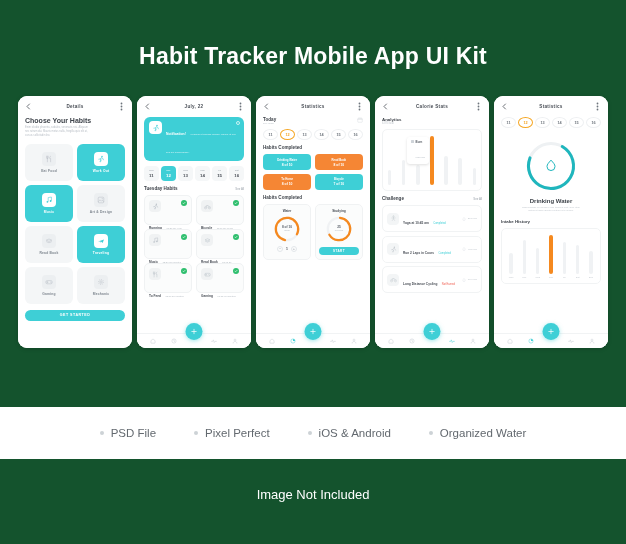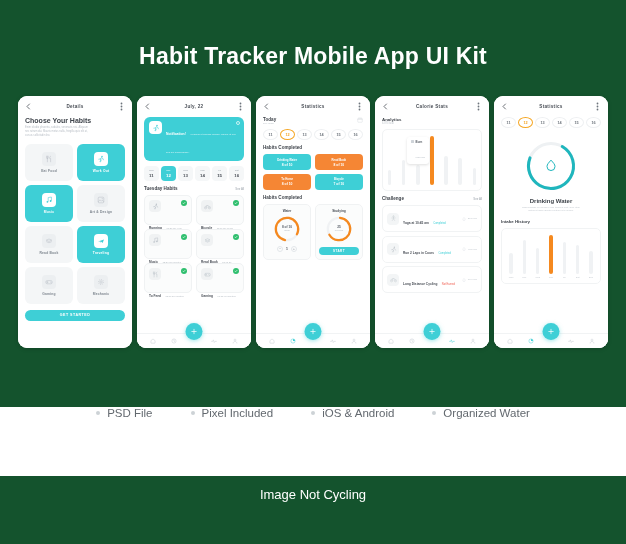--- a/index.html
+++ b/index.html
@@ -210,23 +210,23 @@
   .fab {
     position:absolute; bottom:8px; left:50%; transform:translateX(-50%);
     width:17px;height:17px;border-radius:50%;background:#3ecfd6;
     display:flex;align-items:center;justify-content:center;
     box-shadow:0 1px 4px rgba(62,207,214,.5);
     color:#fff;font-size:9px;line-height:1;font-weight:300;
   }
 
   
   .featurebar {
-    position:absolute; left:0; right:0; top:407px; height:69px;
+    position:absolute; left:0; right:0; top:407px; height:52px;
     background:#ffffff;
-    display:flex; align-items:flex-start; justify-content:center; gap:38px;
+    display:flex; align-items:center; justify-content:center; gap:38px;
   }
   .feat { display:flex;align-items:center;gap:7px; font-size:11.5px; color:#63696f;}
   .feat .fdot { width:4px;height:4px;border-radius:50%;background:#cdd2d6;}
 
   .notinc {
     position:absolute; left:0; right:0; top:487px;
     text-align:center; color:#ffffff; font-size:13px;
   }
   svg { display:block; }
 </style>
@@ -929,27 +929,27 @@
 
   </div>
 
   <div class="featurebar">
     <span class="feat">
       <span class="fdot"></span>
       <span>PSD File</span>
     </span>
     <span class="feat">
       <span class="fdot"></span>
-      <span>Pixel Included</span>
+      <span>Pixel Perfect</span>
     </span>
     <span class="feat">
       <span class="fdot"></span>
       <span>iOS &amp; Android</span>
     </span>
     <span class="feat">
       <span class="fdot"></span>
       <span>Organized Water</span>
     </span>
   </div>
 
-  <div class="notinc">Image Not Cycling</div>
+  <div class="notinc">Image Not Included</div>
 
 </div>
 
 </body></html>

